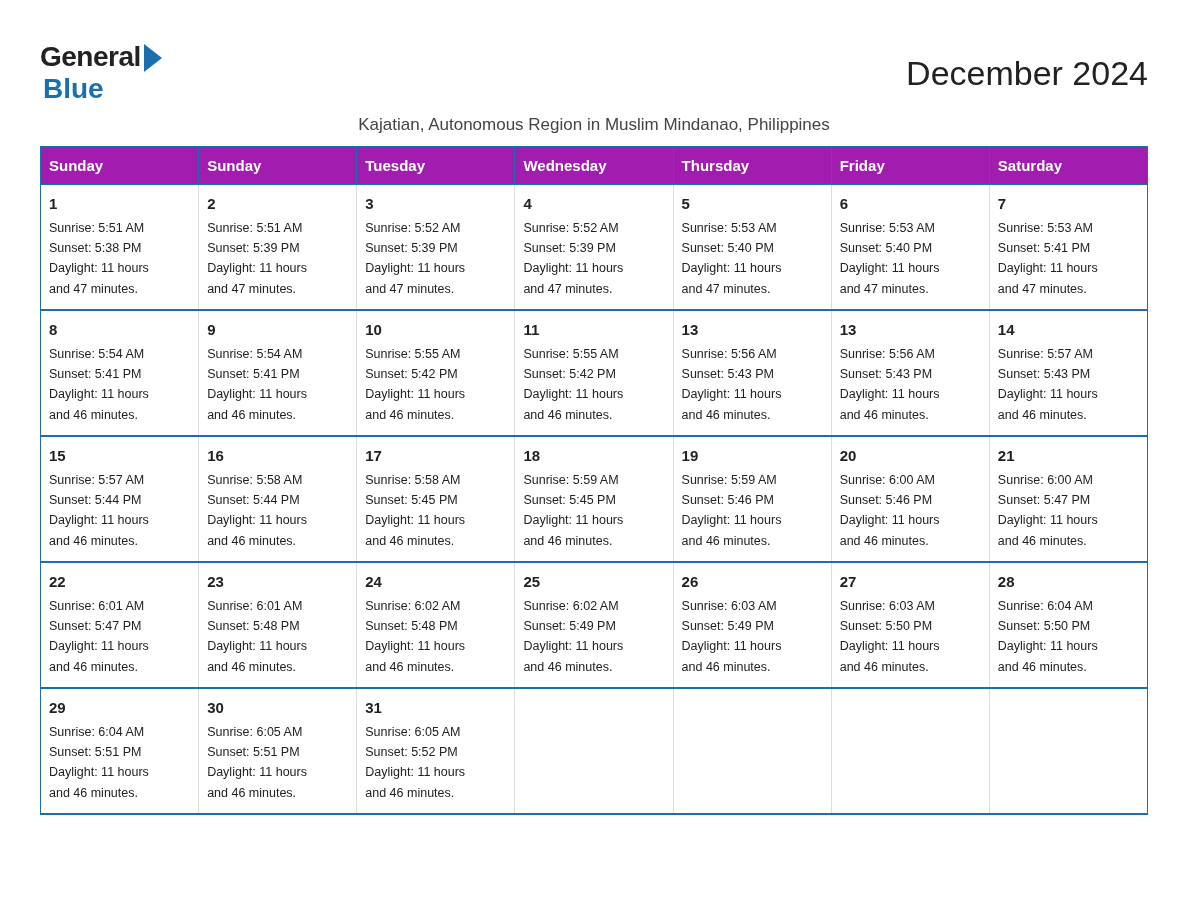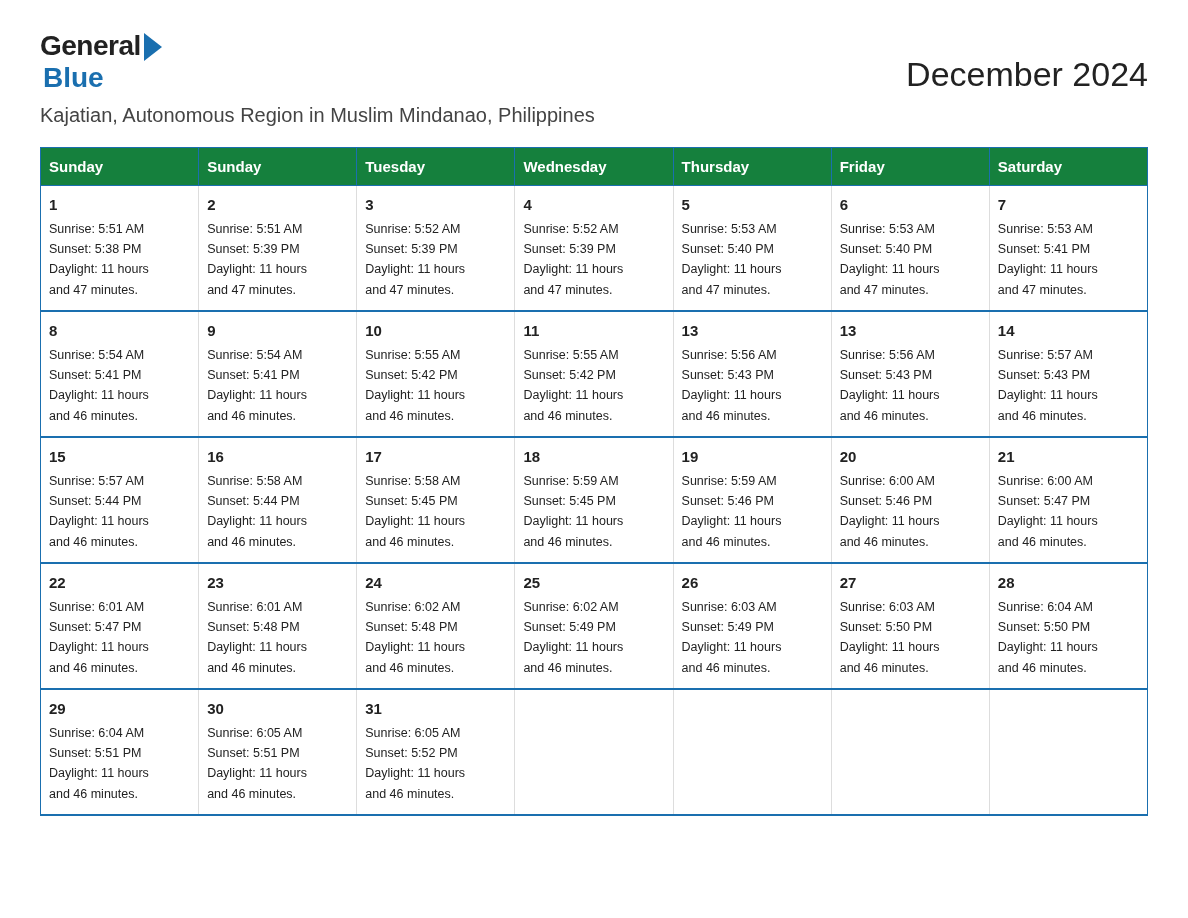--- a/index.html
+++ b/index.html
@@ -5,22 +5,23 @@
     * { box-sizing: border-box; margin: 0; padding: 0; }
     body {
       font-family: Arial, Helvetica, sans-serif;
       background: #fff;
       padding: 30px 40px;
       color: #222;
     }
     .header-area {
       display: flex;
       justify-content: space-between;
-      align-items: flex-end;
+      align-items: center;
       margin-bottom: 10px;
+      margin-top: 11px;
     }
     .logo {
       display: flex;
       flex-direction: column;
       align-items: flex-start;
     }
     .logo-top {
       display: flex;
       align-items: center;
     }
@@ -45,32 +46,32 @@
       color: #1a6faf;
       margin-left: 3px;
     }
     .page-title {
       font-size: 34px;
       font-weight: normal;
       color: #222;
       text-align: right;
     }
     .subtitle {
-      font-size: 20px;
+      font-size: 17px;
       color: #444;
-      text-align: left;
-      margin-bottom: 20px;
+      text-align: center;
+      margin-bottom: 11px;
     }
     table {
       width: 100%;
       border-collapse: collapse;
       table-layout: fixed;
     }
     thead tr th {
-      background-color: #15803d;
+      background-color: #a21caf;
       color: #fff;
       padding: 10px 8px;
       font-size: 15px;
       font-weight: bold;
       text-align: left;
       border: 1px solid #1a6faf;
     }
     tbody tr {
       border-bottom: 2px solid #1a6faf;
     }

